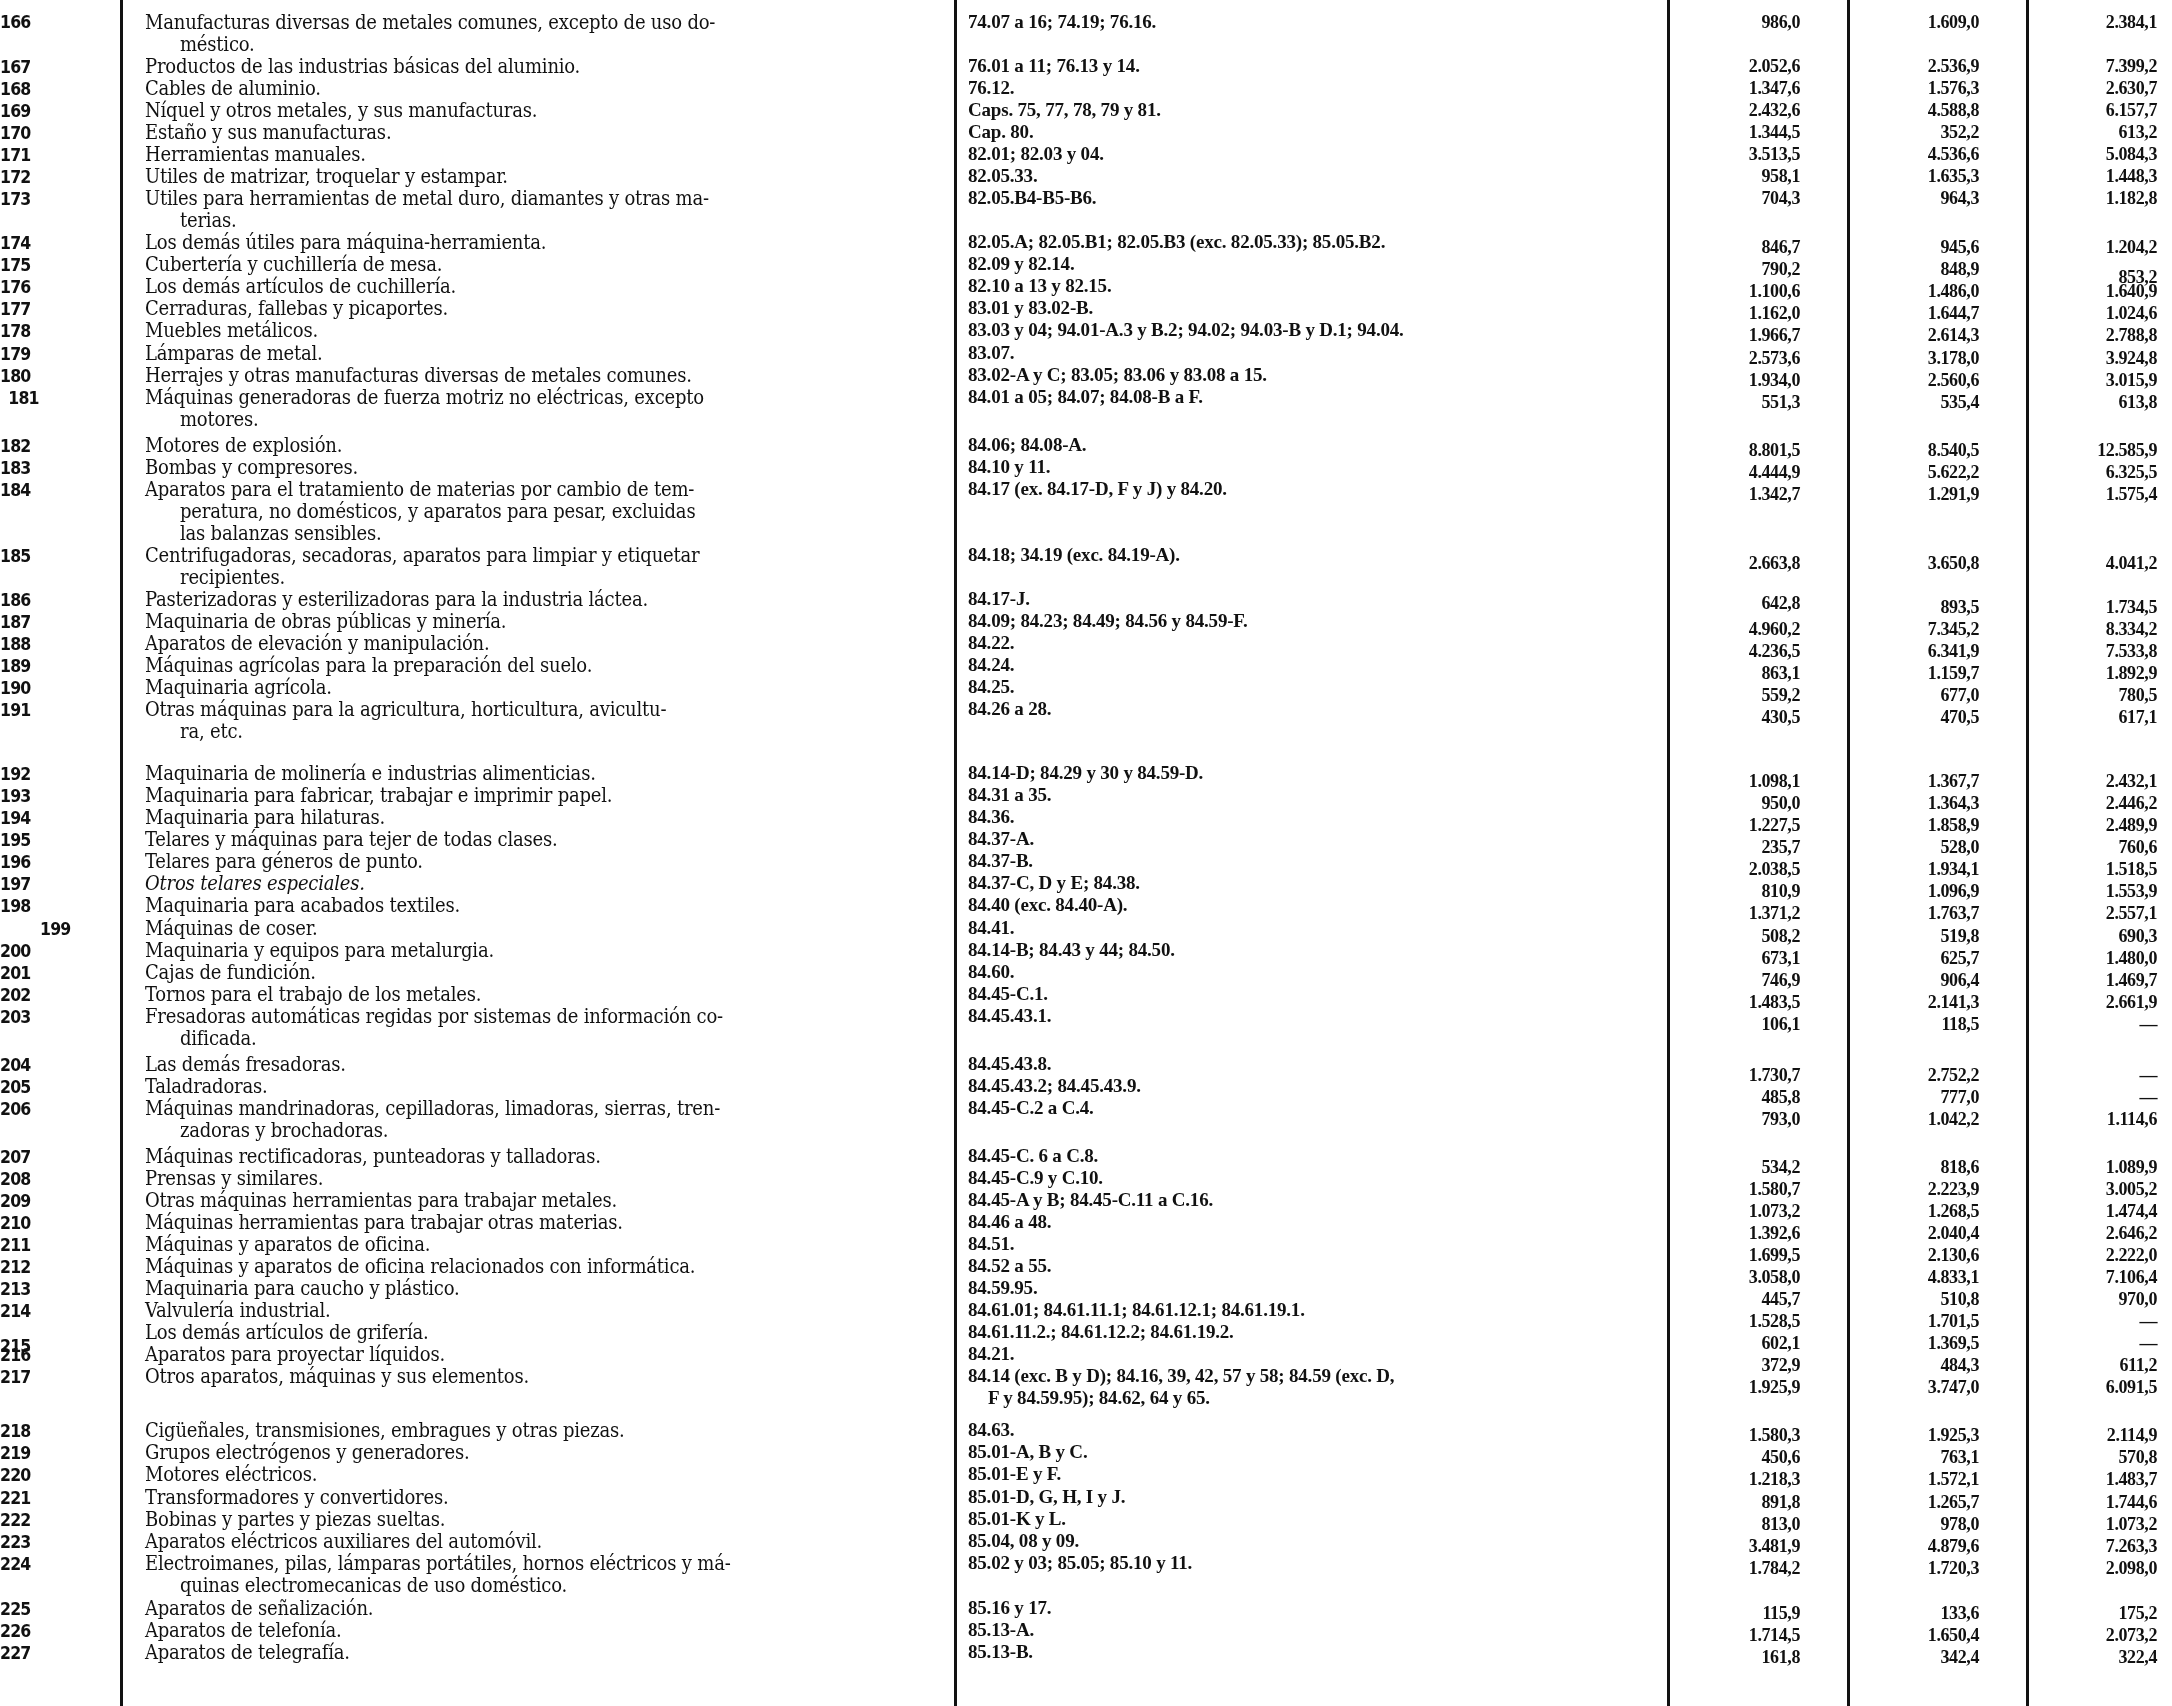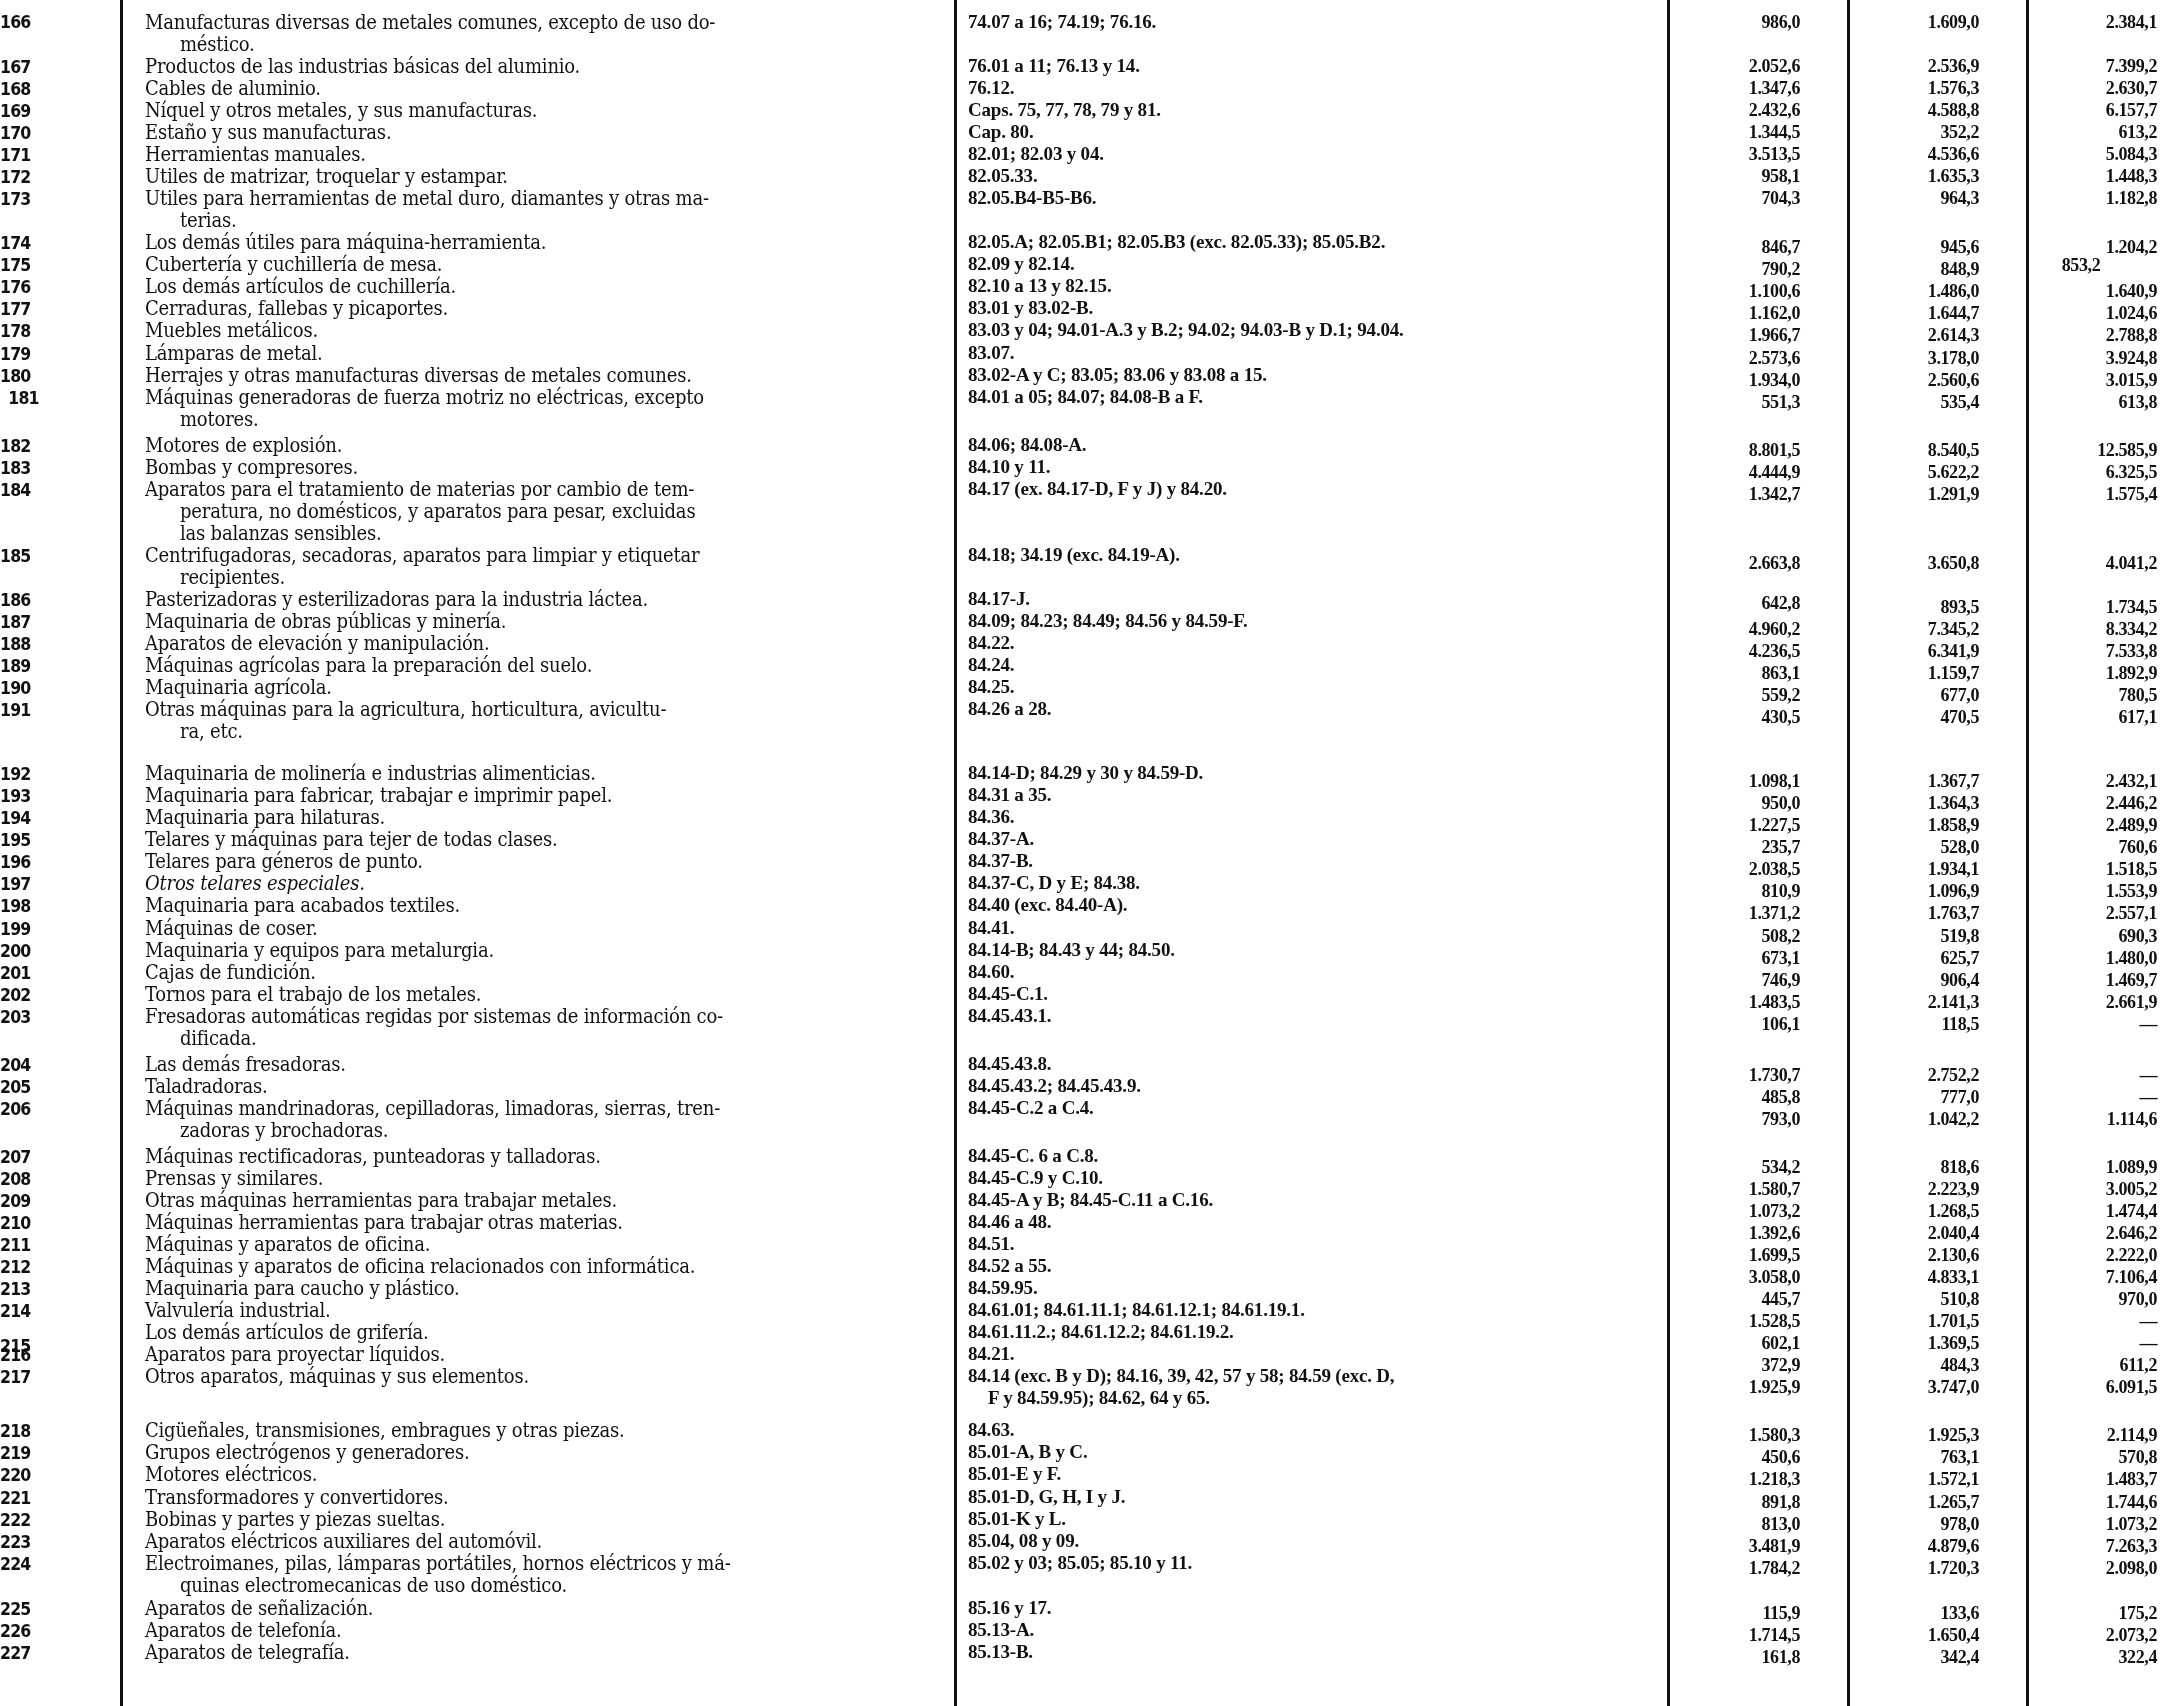--- a/index.html
+++ b/index.html
@@ -145,21 +145,21 @@
     <div class="row" style="top: 253px;">
     <span class="num" style="top: 1.5px;">175</span>
     <span class="desc">
         <span class="l1" style="display: block;">Cubertería y cuchillería de mesa.</span>
       </span>
     <span class="code">
         <span class="l1" style="display: block;">82.09 y 82.14.</span>
       </span>
     <span class="val v1" style="top: 4.6px;">790,2</span>
     <span class="val v2" style="top: 4.6px;">848,9</span>
-    <span class="val v3" style="top: 1px; text-align: center;">853,2</span>
+    <span class="val v3" style="top: 13px;">853,2</span>
   </div>
     <div class="row" style="top: 275px;">
     <span class="num" style="top: 1.5px;">176</span>
     <span class="desc">
         <span class="l1" style="display: block;">Los demás artículos de cuchillería.</span>
       </span>
     <span class="code">
         <span class="l1" style="display: block;">82.10 a 13 y 82.15.</span>
       </span>
     <span class="val v1" style="top: 4.6px;">1.100,6</span>
@@ -429,21 +429,21 @@
         <span class="l1" style="display: block;">Maquinaria para acabados textiles.</span>
       </span>
     <span class="code">
         <span class="l1" style="display: block;">84.40 (exc. 84.40-A).</span>
       </span>
     <span class="val v1" style="top: 7.6px;">1.371,2</span>
     <span class="val v2" style="top: 7.6px;">1.763,7</span>
     <span class="val v3" style="top: 7.6px;">2.557,1</span>
   </div>
     <div class="row" style="top: 917px;">
-    <span class="num" style="top: 1.5px;">199</span>
+    <span class="num" style="top: 1.5px; padding-left: 40px;">199</span>
     <span class="desc">
         <span class="l1" style="display: block;">Máquinas de coser.</span>
       </span>
     <span class="code">
         <span class="l1" style="display: block;">84.41.</span>
       </span>
     <span class="val v1" style="top: 7.6px;">508,2</span>
     <span class="val v2" style="top: 7.6px;">519,8</span>
     <span class="val v3" style="top: 7.6px;">690,3</span>
   </div>

